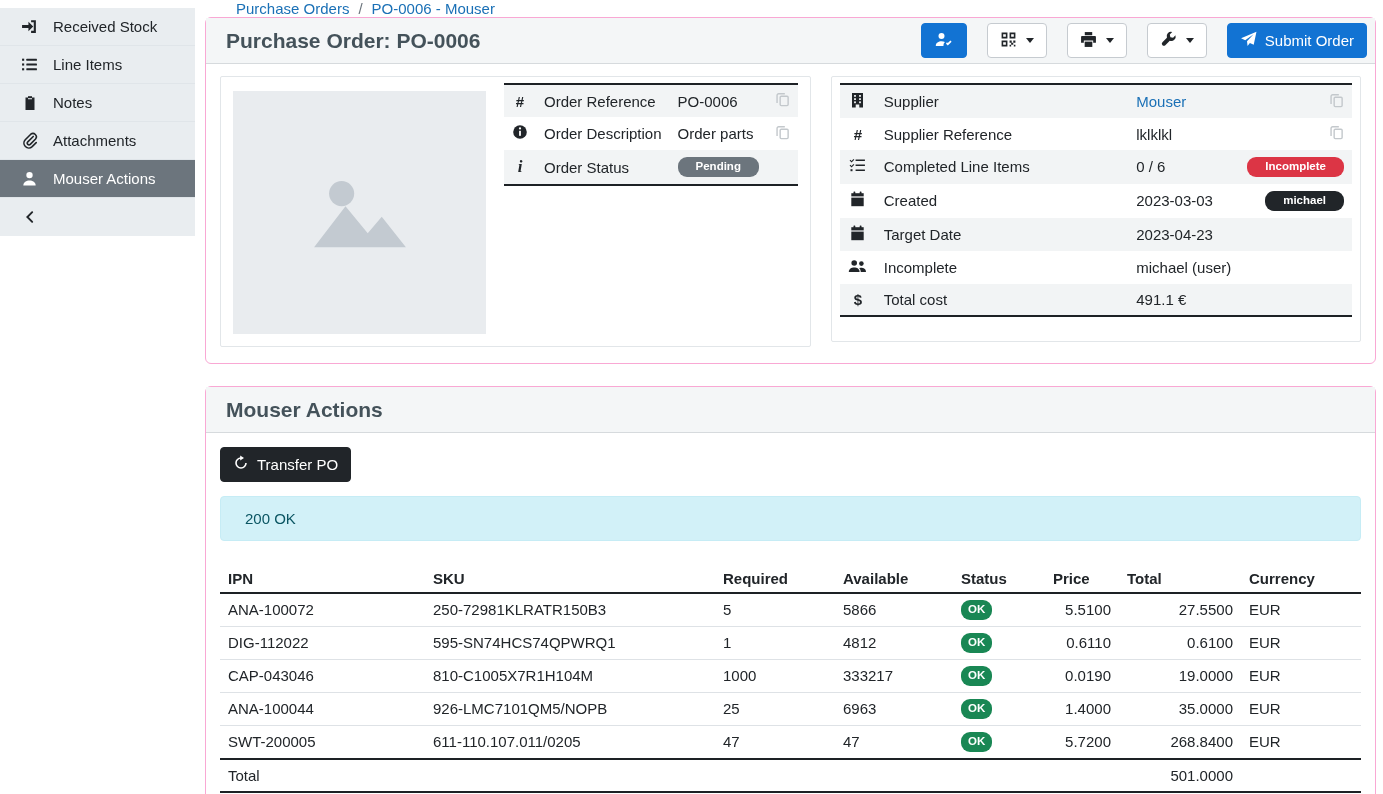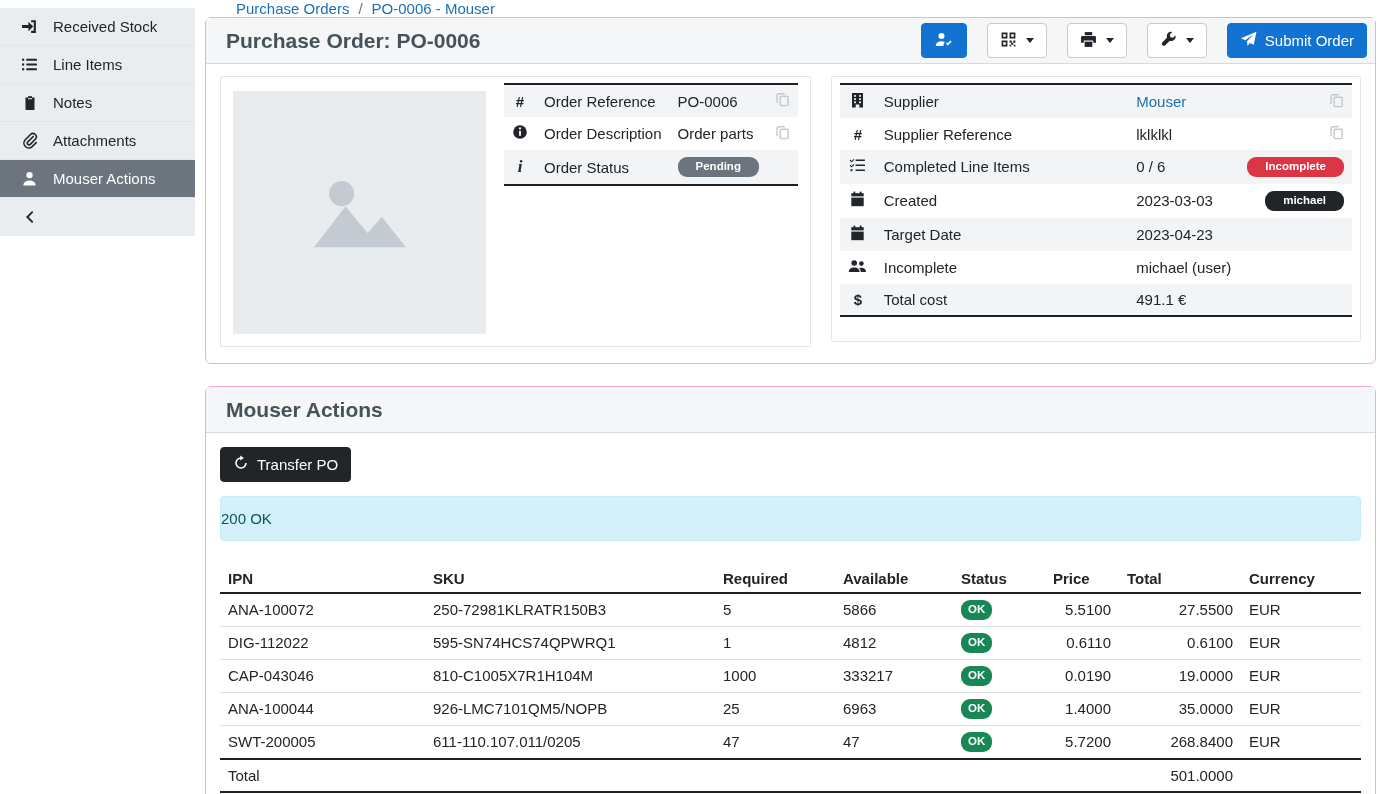--- a/index.html
+++ b/index.html
@@ -85,21 +85,21 @@
   }
   .badge-gray { background: #6c757d; }
   .badge-red { background: #dc3545; }
   .badge-black { background: #212529; }
   .badge-green { background: #198754; padding: 3px 7px; }
 
   
   .actions-body { padding: 14px; }
   .alert {
     margin-top: 14px; background: #d2f1f8; color: #0b5663;
-    border-radius: 4px; padding: 13px 0; border: 1px solid #c6ecf5;
+    border-radius: 4px; padding: 13px 24px; border: 1px solid #c6ecf5;
   }
   table.data { width: 100%; border-collapse: collapse; margin-top: 24px; }
   table.data th {
     text-align: left; font-weight: bold; padding: 5px 8px;
     border-bottom: 2px solid #1d2125;
   }
   table.data tbody td { padding: 6px 8px; border-bottom: 1px solid #dee2e6; }
   table.data tbody tr:last-child td { border-bottom: 2px solid #1d2125; }
   table.data tfoot td { padding: 7px 8px; border-bottom: 2px solid #1d2125; }
   .num { text-align: right; }

